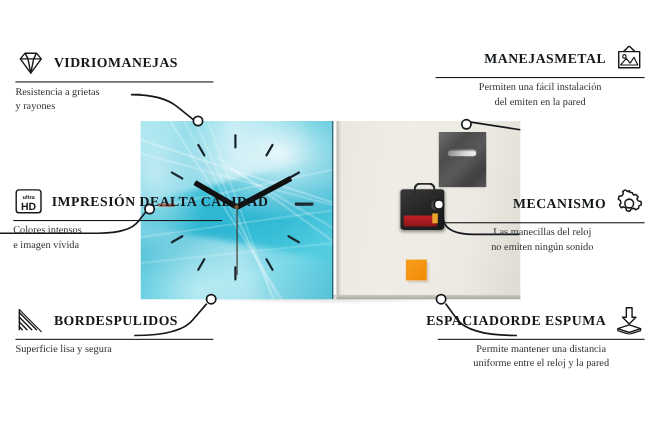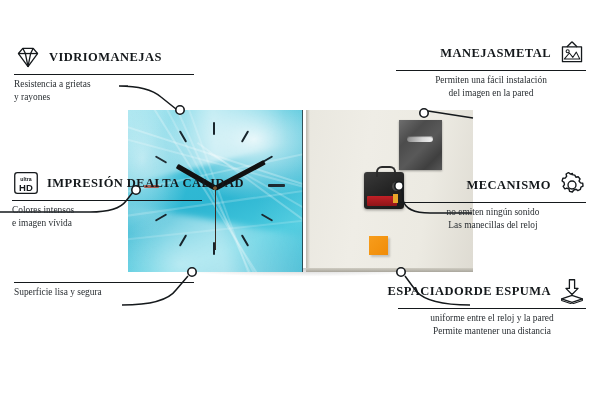--- a/index.html
+++ b/index.html
@@ -227,20 +227,36 @@
       </div>
     </div>
     <div class="rule"></div>
     <div class="desc">
       <div>Colores intensos</div>
       <div>e imagen vívida</div>
     </div>
   </div>
 
   <div class="callout left" id="c-bordes">
+    <div class="head">
+      <svg class="ico" viewBox="0 0 32 30">
+        <g stroke="#15191c" stroke-width="1.5" stroke-linecap="round">
+          <path d="M4 4 L4 25"></path>
+          <path d="M4 7 L22 25"></path>
+            <path d="M4 12 L17 25"></path>
+            <path d="M4 17 L12 25"></path>
+            <path d="M4 22 L7 25"></path>
+          <path d="M4 4 L27 27" stroke-width="1.2"></path>
+        </g>
+      </svg>
+      <div class="titles">
+        <span class="t1">BORDES</span>
+        <span class="t2">PULIDOS</span>
+      </div>
+    </div>
     <div class="rule"></div>
     <div class="desc">
       <div>Superficie lisa y segura</div>
     </div>
   </div>
 
   <div class="callout right" id="c-manejas">
     <div class="head">
       <svg class="ico" viewBox="0 0 32 30">
         <g fill="none" stroke="#15191c" stroke-width="1.5" stroke-linejoin="round">
@@ -252,57 +268,57 @@
         </g>
       </svg>
       <div class="titles">
         <span class="t1">MANEJAS</span>
         <span class="t2">METAL</span>
       </div>
     </div>
     <div class="rule"></div>
     <div class="desc">
       <div>Permiten una fácil instalación</div>
-      <div>del imagen en la pared</div>
+      <div>del emiten en la pared</div>
     </div>
   </div>
 
   <div class="callout right" id="c-mecanismo">
     <div class="head">
       <svg class="ico" viewBox="0 0 32 30">
         <g fill="none" stroke="#15191c" stroke-width="1.6" stroke-linejoin="round">
           <path d="M16 3 l3.2 .6 1.3 2.4 2.6-.5 2.2 2.5 -1.2 2.4 1.7 2.1 2.6 .5 .3 3.3 -2.4 1.2 -.6 2.6 -3 1.4 -2-1.6 -2.6 .9 -1.7 2.3 -3.2-.7 -.6-2.6 -2.4-1.3 -2.5 .9 -1.9-2.7 1.5-2.2 -.5-2.6 -2.2-1.5 .9-3.2 2.7-.2 1.6-2.1 -.6-2.6 2.8-1.7 2 1.8 2.5-.7z"></path>
           <circle cx="16" cy="15" r="4.6"></circle>
         </g>
       </svg>
       <div class="titles">
         <span class="t1">MECANISMO</span>
       </div>
     </div>
     <div class="rule"></div>
     <div class="desc">
+      <div>Las manecillas del reloj</div>
       <div>no emiten ningún sonido</div>
-      <div>Las manecillas del reloj</div>
     </div>
   </div>
 
   <div class="callout right" id="c-espaciador">
     <div class="head">
       <svg class="ico" viewBox="0 0 32 30">
         <g fill="none" stroke="#15191c" stroke-width="1.5" stroke-linejoin="round">
           <path d="M13 2 L13 12 L9 12 L16 19 L23 12 L19 12 L19 2 Z"></path>
           <path d="M16 20 L28 24 L16 28 L4 24 Z"></path>
           <path d="M4 24 L4 26 L16 30 L28 26 L28 24" stroke-width="1.2"></path>
         </g>
       </svg>
       <div class="titles">
         <span class="t1">ESPACIADOR</span>
         <span class="t2">DE ESPUMA</span>
       </div>
     </div>
     <div class="rule"></div>
     <div class="desc">
+      <div>Permite mantener una distancia</div>
       <div>uniforme entre el reloj y la pared</div>
-      <div>Permite mantener una distancia</div>
     </div>
   </div>
 
 </div>
 
 </body></html>

